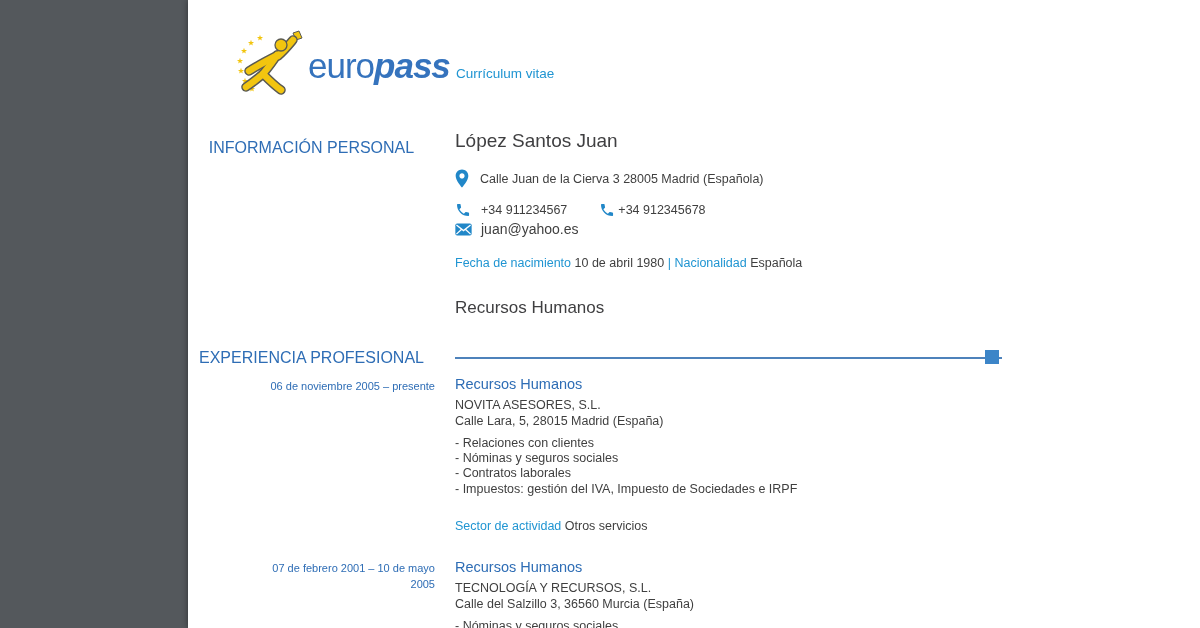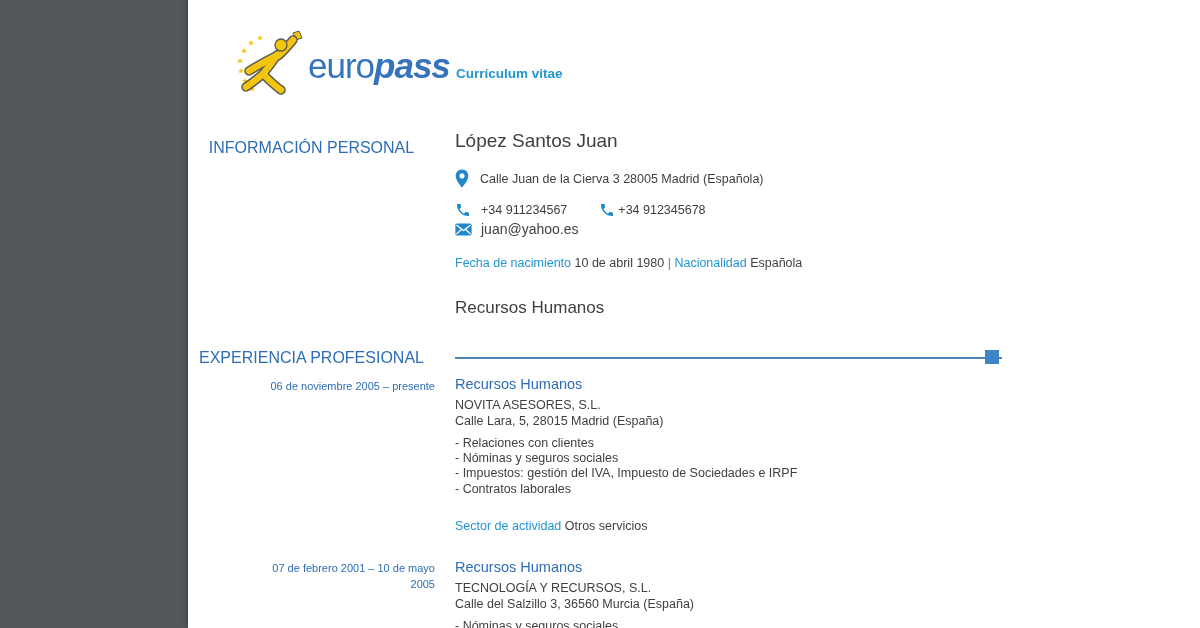--- a/index.html
+++ b/index.html
@@ -17,21 +17,21 @@
   }
   
   .logo-figure { position:absolute; left:48px; top:30px; }
   .wordmark {
     position:absolute; left:120px; top:48px;
     font-size:35px; color:#3573bd; letter-spacing:-1px; line-height:1;
   }
   .wordmark .pass { font-weight:bold; font-style:italic; }
   .doc-type {
     position:absolute; left:268px; top:66px;
-    font-size:13.5px; color:#2095d2;font-weight:bold;
+    font-size:13.5px; color:#2095d2;
   }
   
   .lbl {
     position:absolute; left:0; width:247px; text-align:center;
     font-size:16px; color:#2e6db5;
   }
   .date-lbl {
     position:absolute; left:0; width:247px; text-align:right;
     font-size:11px; color:#2e6db5; line-height:15.5px;
   }
@@ -141,22 +141,22 @@
 
   <div class="date-lbl" style="top:379px">06 de noviembre 2005 – presente</div>
   <div class="content job-title" style="top:376px">Recursos Humanos</div>
   <div class="content body-txt" style="top:398px">
     <span class="duty">NOVITA ASESORES, S.L.</span>
     <span class="duty">Calle Lara, 5, 28015 Madrid (España)</span>
   </div>
   <div class="content body-txt" style="top:436px; line-height:15.2px">
     <span class="duty">- Relaciones con clientes</span>
     <span class="duty">- Nóminas y seguros sociales</span>
+    <span class="duty">- Contratos laborales</span>
     <span class="duty">- Impuestos: gestión del IVA, Impuesto de Sociedades e IRPF</span>
-    <span class="duty">- Contratos laborales</span>
   </div>
   <div class="content body-txt" style="top:519px">
     <span class="light-blue">Sector de actividad</span>
     <span class="dark">Otros servicios</span>
   </div>
 
   <div class="date-lbl" style="top:561px">
     <span class="duty">07 de febrero 2001 – 10 de mayo</span>
     <span class="duty">2005</span>
   </div>

